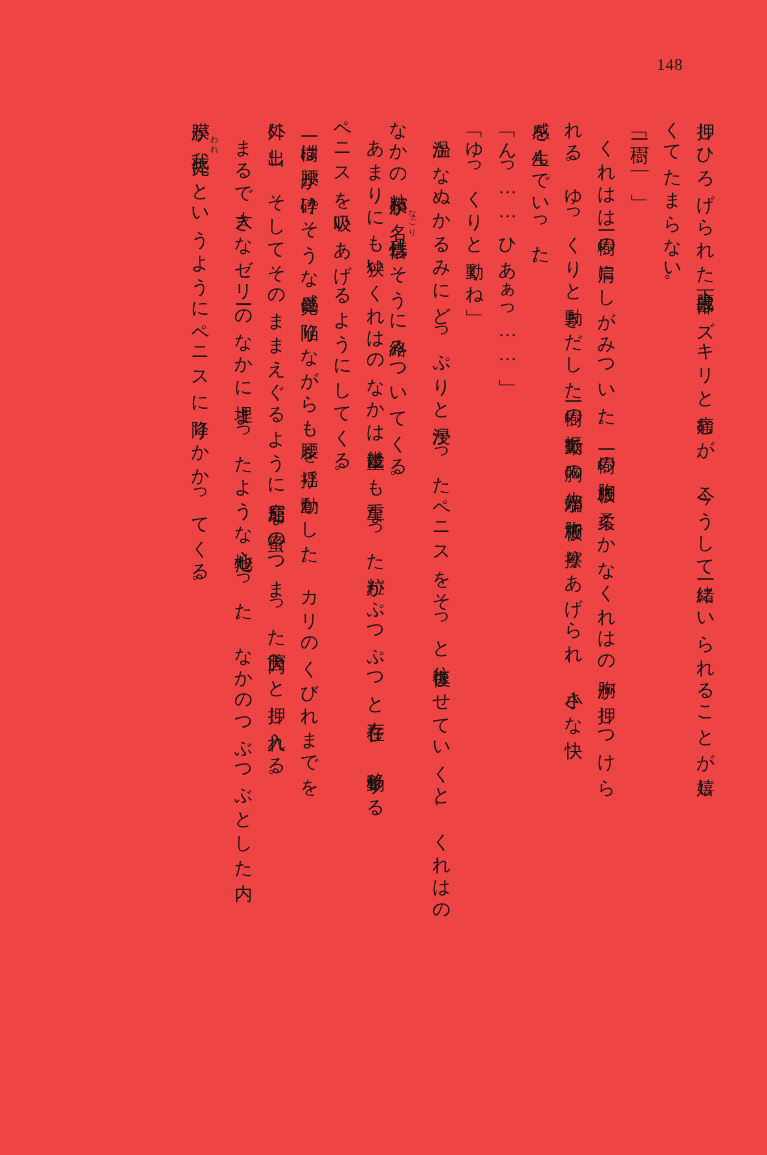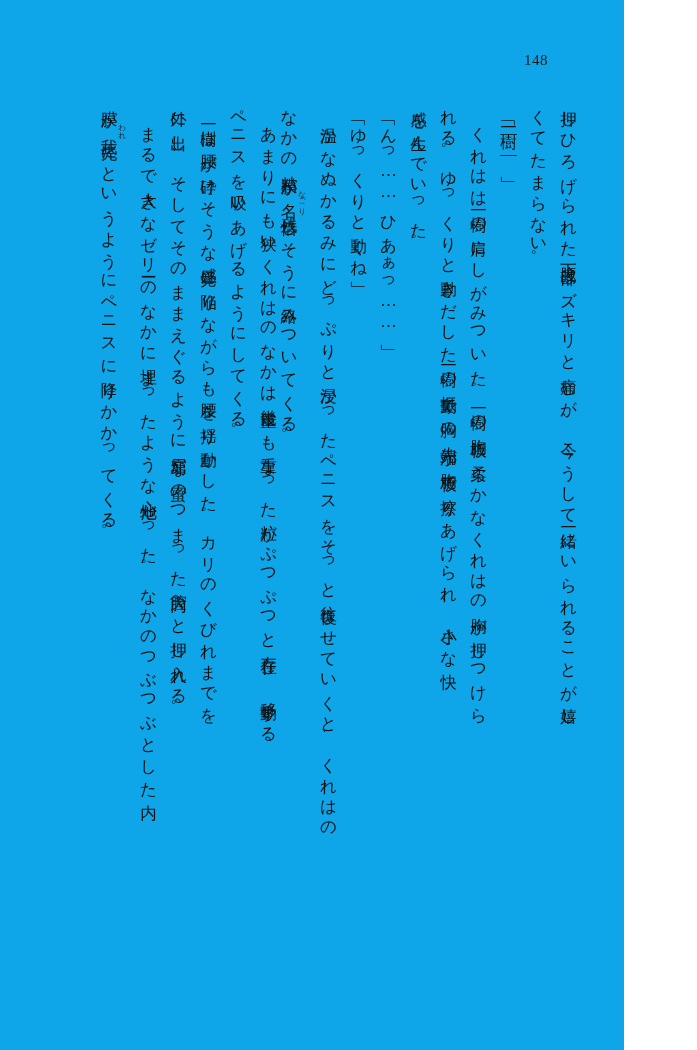--- a/index.html
+++ b/index.html
@@ -9,24 +9,24 @@
   }
   body {
     width: 697px;
     height: 1050px;
     font-family: "Liberation Serif", "DejaVu Serif", serif;
     color: #100f0f;
     overflow: hidden;
   }
   .page {
     position: relative;
-    width: 624px;
+    width: 697px;
     height: 1050px;
     box-sizing: border-box;
-    background: #0ea5e9;
+    background: #ef4444;
   }
   .page-number {
     position: absolute;
     top: 52px;
     right: 76px;
     font-size: 15px;
     letter-spacing: 0.5px;
     color: #1a1a1a;
     font-family: "Liberation Serif", "DejaVu Serif", serif;
   }

